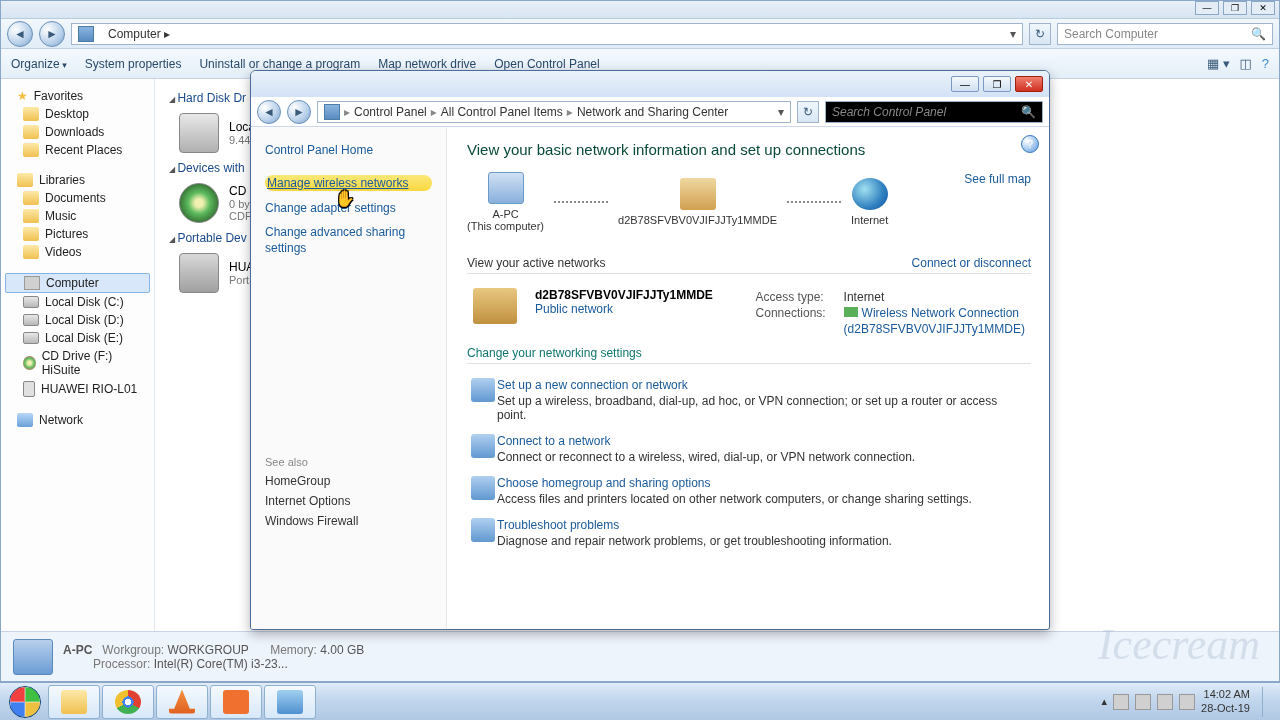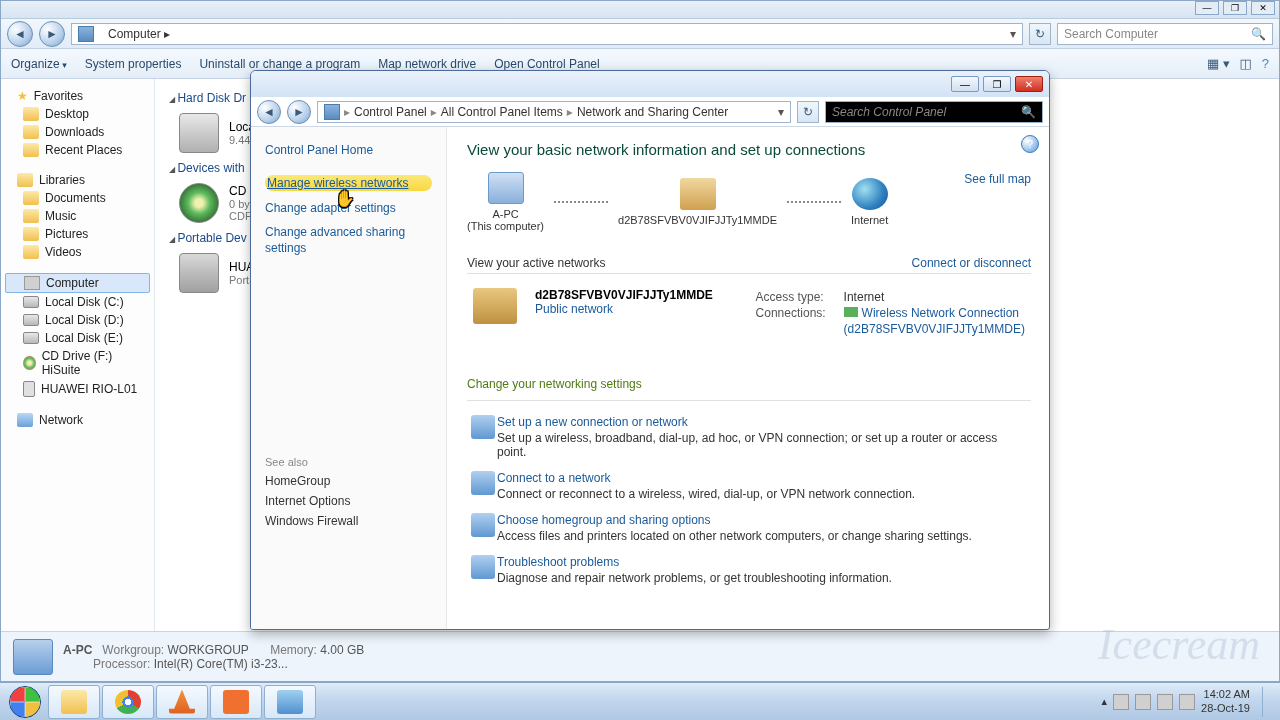--- a/index.html
+++ b/index.html
@@ -91,21 +91,21 @@
 .active-net .bench { width: 44px; height: 36px; background: linear-gradient(#e8c880,#c09040); border-radius: 3px; }
 .active-net .ninfo .nname { font-weight: bold; font-size: 12px; }
 .active-net .ninfo .ntype { color: #1a5a9a; cursor: pointer; font-size: 12px; }
 .active-net .conn-details { margin-left: auto; font-size: 12px; }
 .conn-details .row { display: flex; gap: 8px; margin: 2px 0; }
 .conn-details .lbl { color: #555; width: 80px; }
 .conn-details .val { color: #333; }
 .conn-details .val.link { color: #1a5a9a; cursor: pointer; }
 .sigbar { display: inline-block; width: 14px; height: 10px; background: linear-gradient(to right, #5ab05a 0 100%); margin-right: 4px; }
 
-.settings-head { color: #4d7c0f; font-size: 12px; margin: 31px 0 8px; border-bottom: 1px solid #e0e0e0; padding-bottom: 9px; }
+.settings-head { color: #0f766e; font-size: 12px; margin: 0 0 8px; border-bottom: 1px solid #e0e0e0; padding-bottom: 3px; }
 .setting-item { display: flex; gap: 2px; padding: 6px 4px; }
 .setting-item .sico { width: 24px; height: 24px; background: linear-gradient(#b0d0f0,#6098d0); border-radius: 3px; flex-shrink: 0; }
 .setting-item .stext .stitle { color: #1a5a9a; font-size: 12px; cursor: pointer; }
 .setting-item .stext .sdesc { color: #333; font-size: 12px; margin-top: 2px; }
 
 
 .watermark { position: absolute; right: 20px; bottom: 50px; font-size: 44px; font-family: cursive; color: rgba(160,180,200,0.35); font-style: italic; pointer-events: none; }
 
 
 .taskbar { position: absolute; bottom: 0; left: 0; right: 0; height: 38px; background: linear-gradient(#e0ecf8,#c4d8ee 40%,#b0c8e4); border-top: 1px solid #8aa7c7; display: flex; align-items: center; padding: 0 4px; gap: 2px; }

